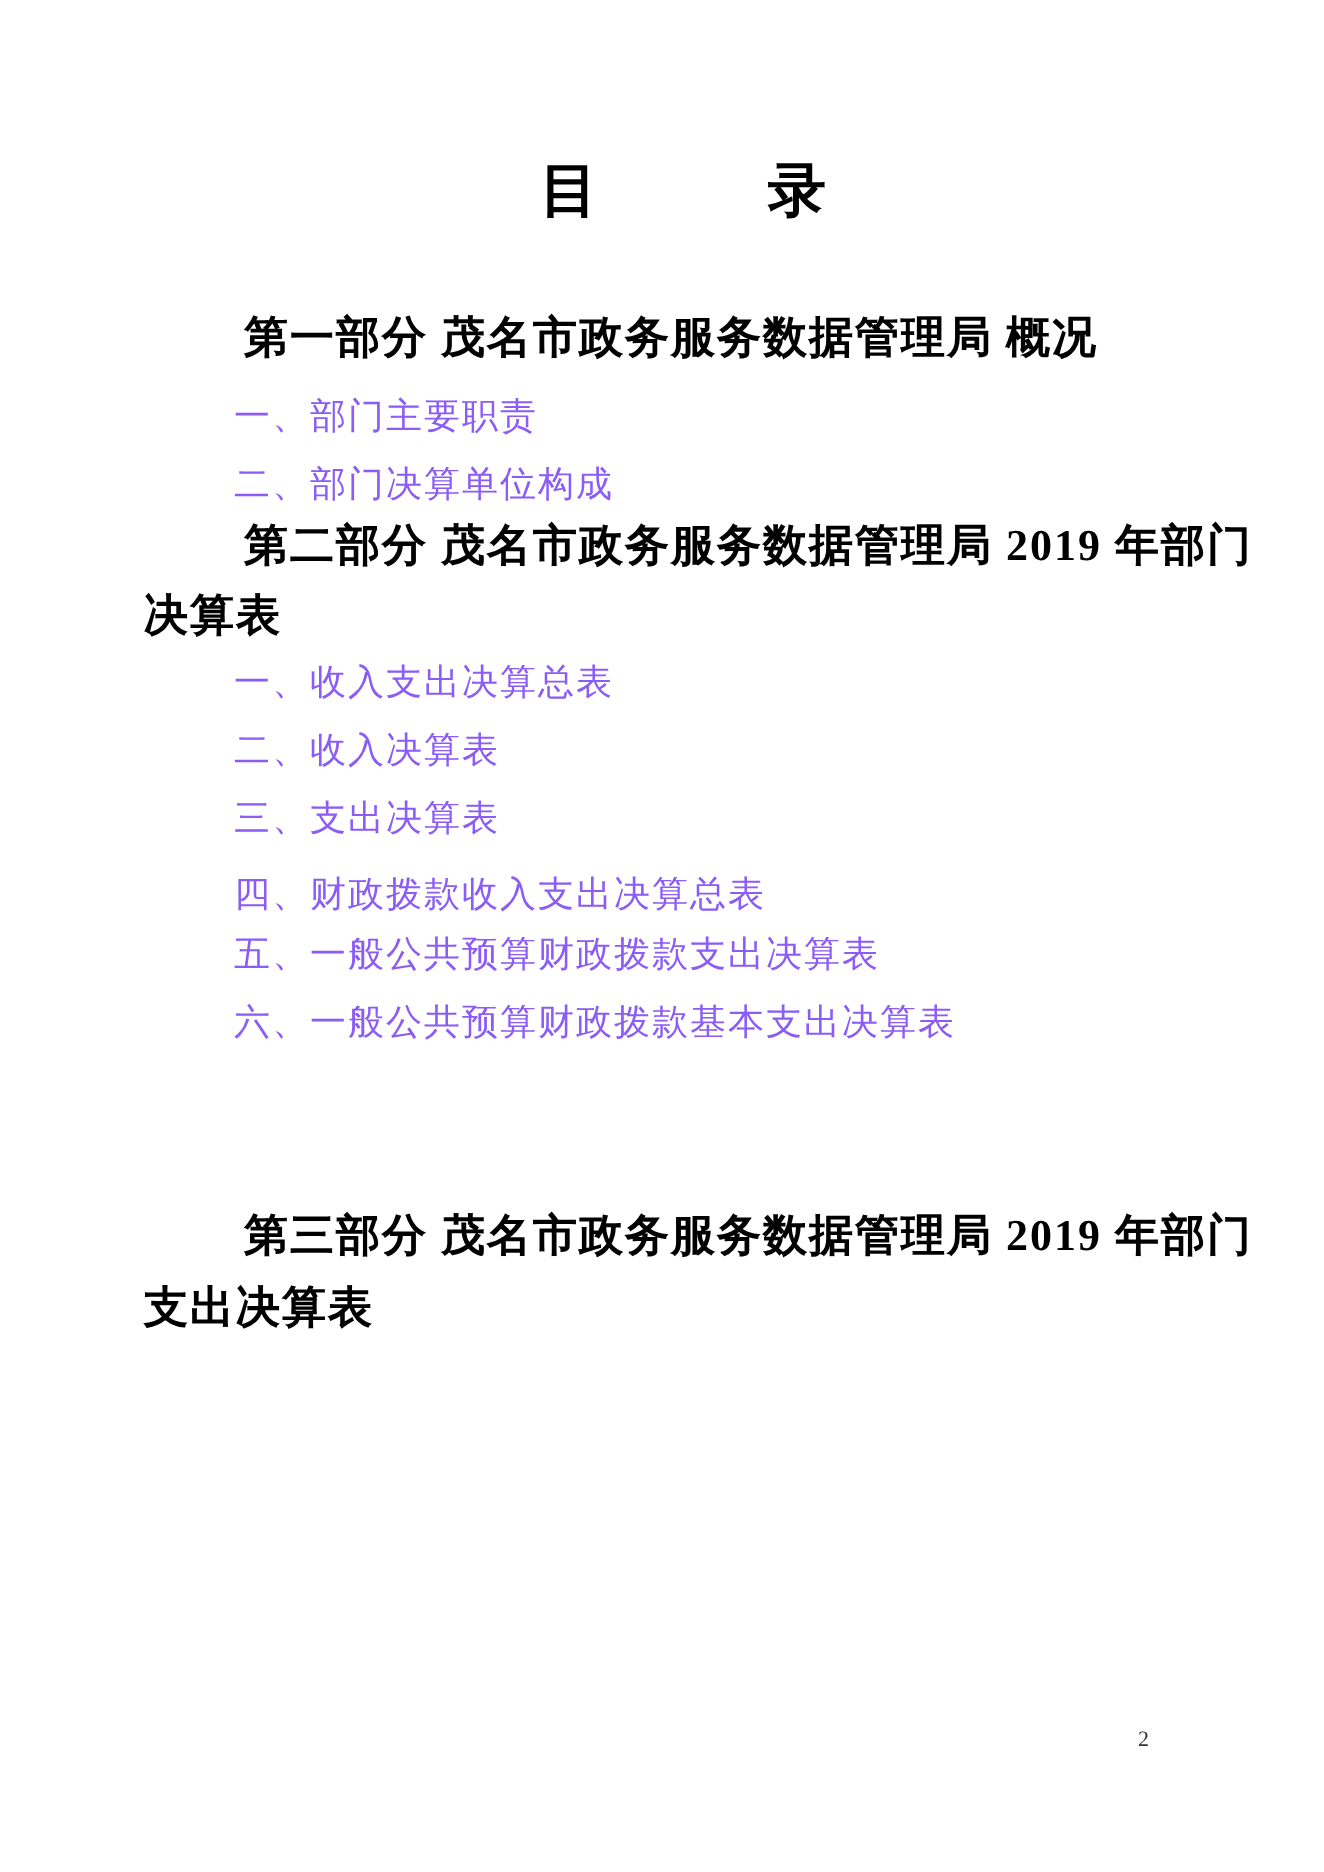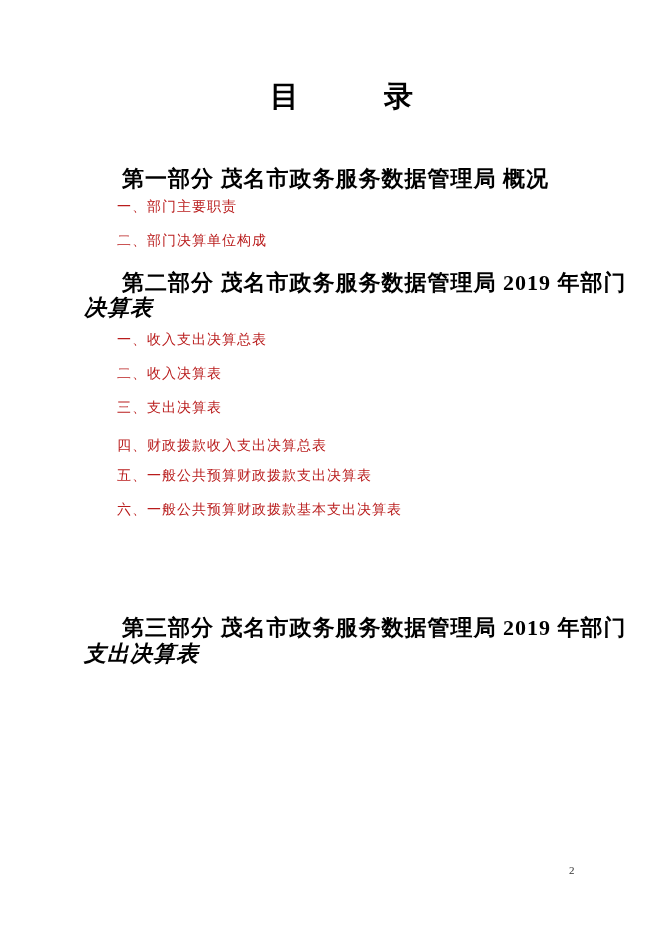--- a/index.html
+++ b/index.html
@@ -32,26 +32,26 @@
     font-weight: 700;
     color: #000000;
     line-height: 1.05;
   }
   .heading {
     font-weight: 700;
     font-size: 22px;
     color: #000000;
   }
   .item {
-    font-size: 14px;
-    color: #b91c1c;
+    font-size: 18px;
+    color: #8b5cf6;
   }
-  .indent-heading { left: 122px; margin-top: 10px; }
+  .indent-heading { left: 122px; }
   .indent-item    { left: 117px; }
-  .flush-left     { left: 84px; font-style: italic;  }
+  .flush-left     { left: 72px;  }
   .page-number {
     position: absolute;
     top: 864px;
     left: 569px;
     font-size: 11px;
     color: #333333;
     letter-spacing: 0;
   }
 </style>
 </head>

